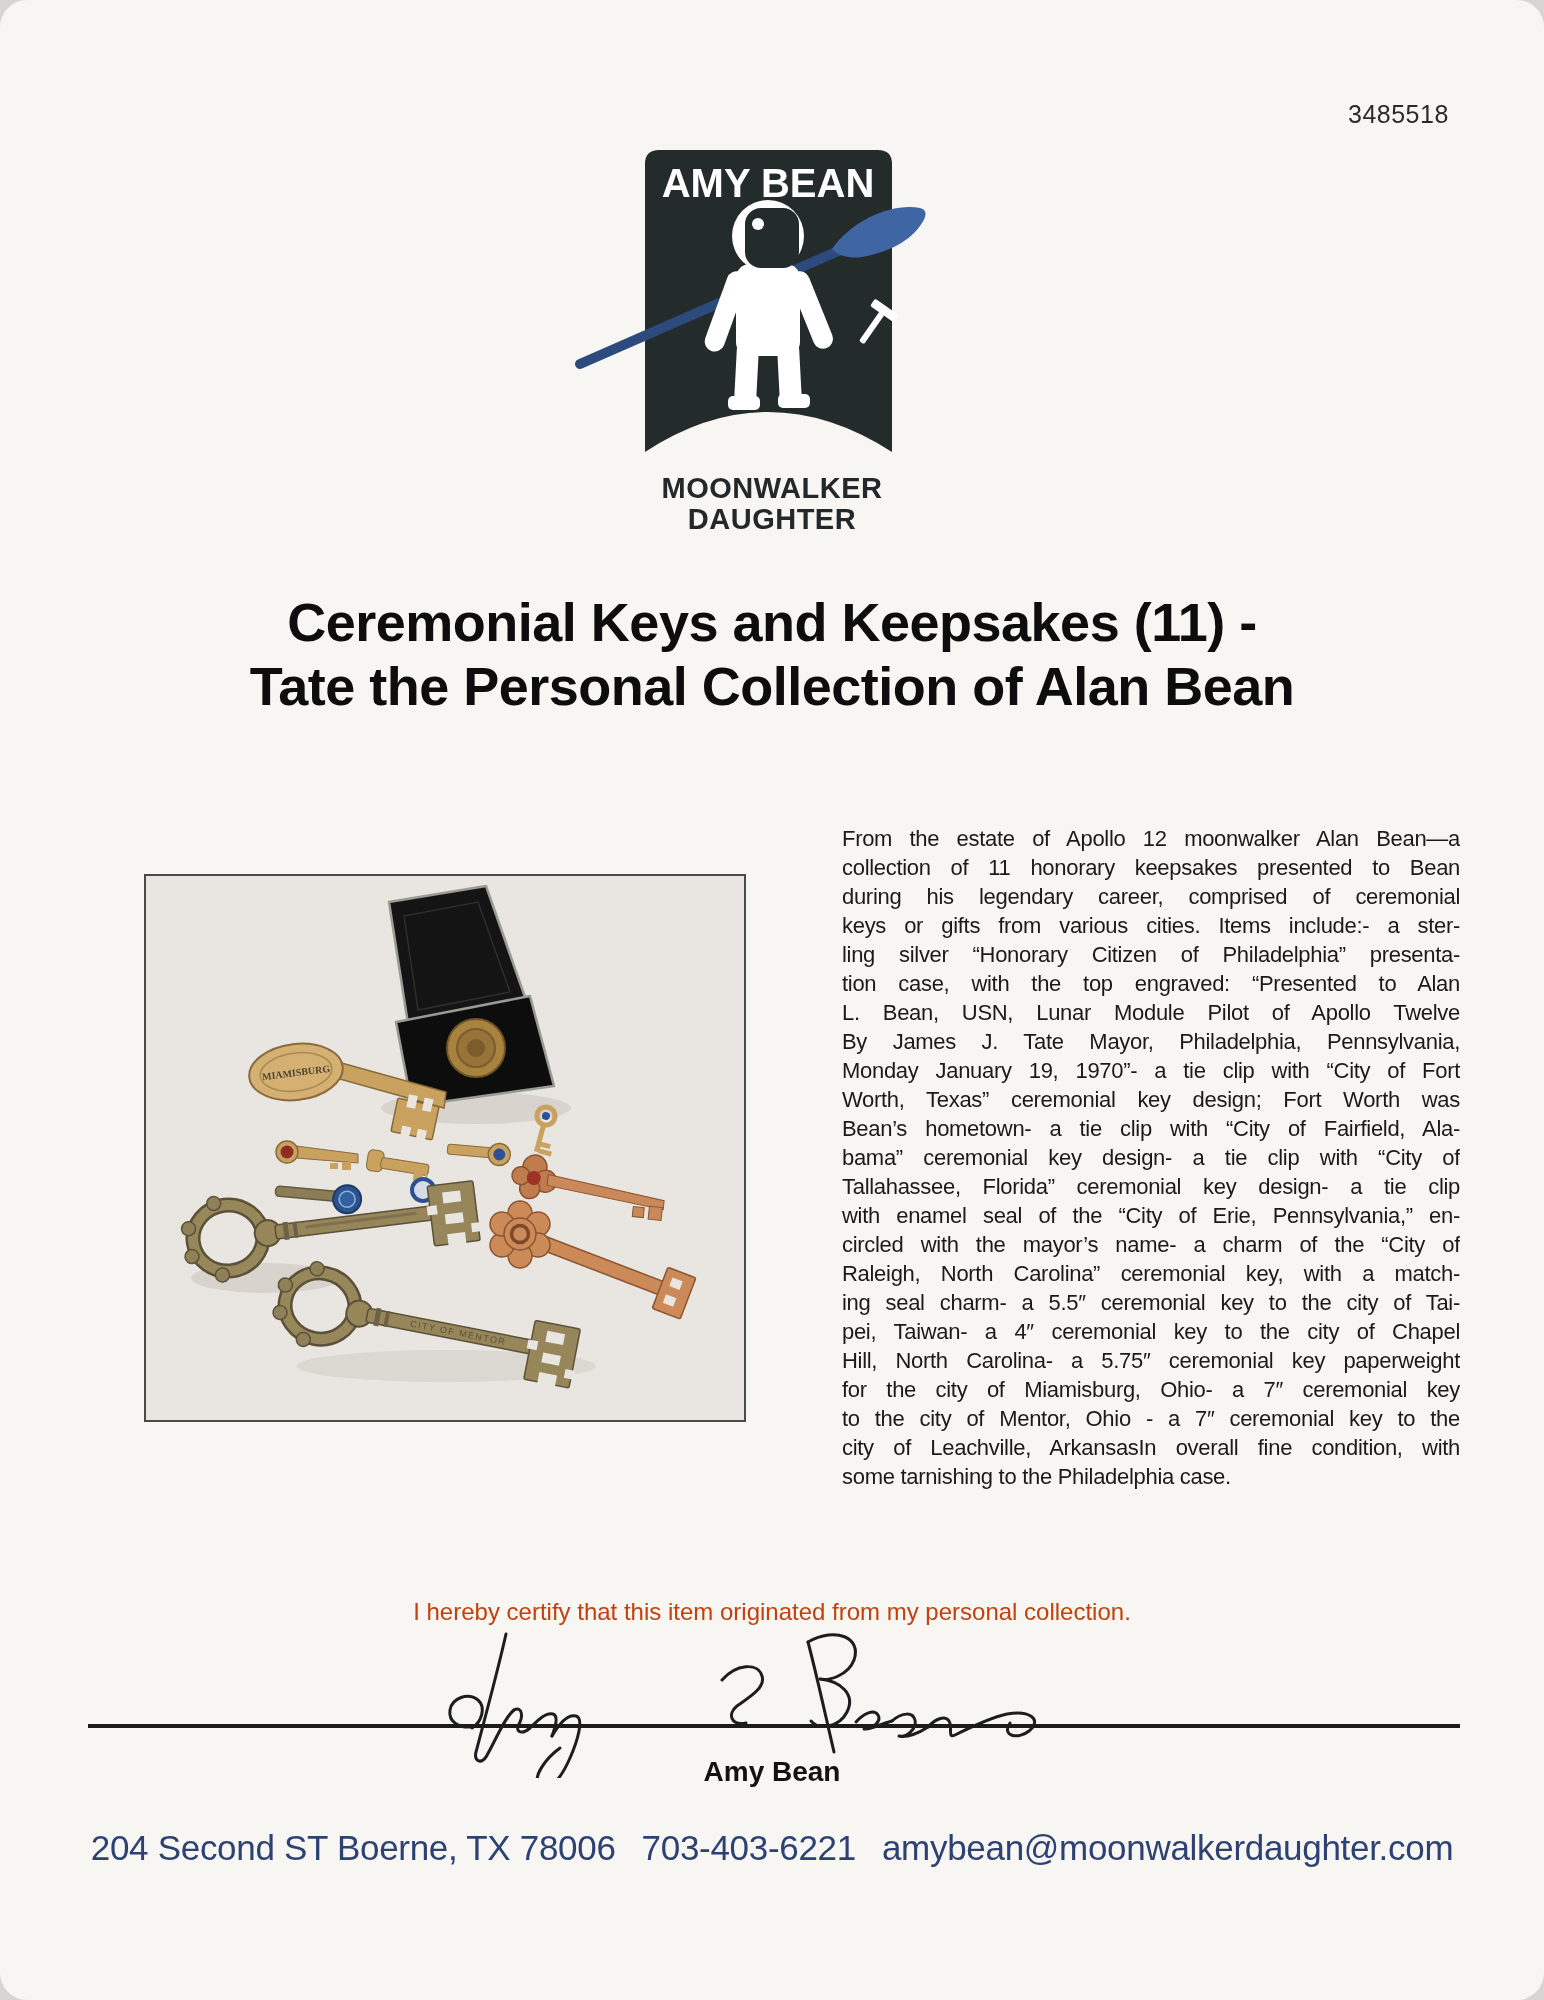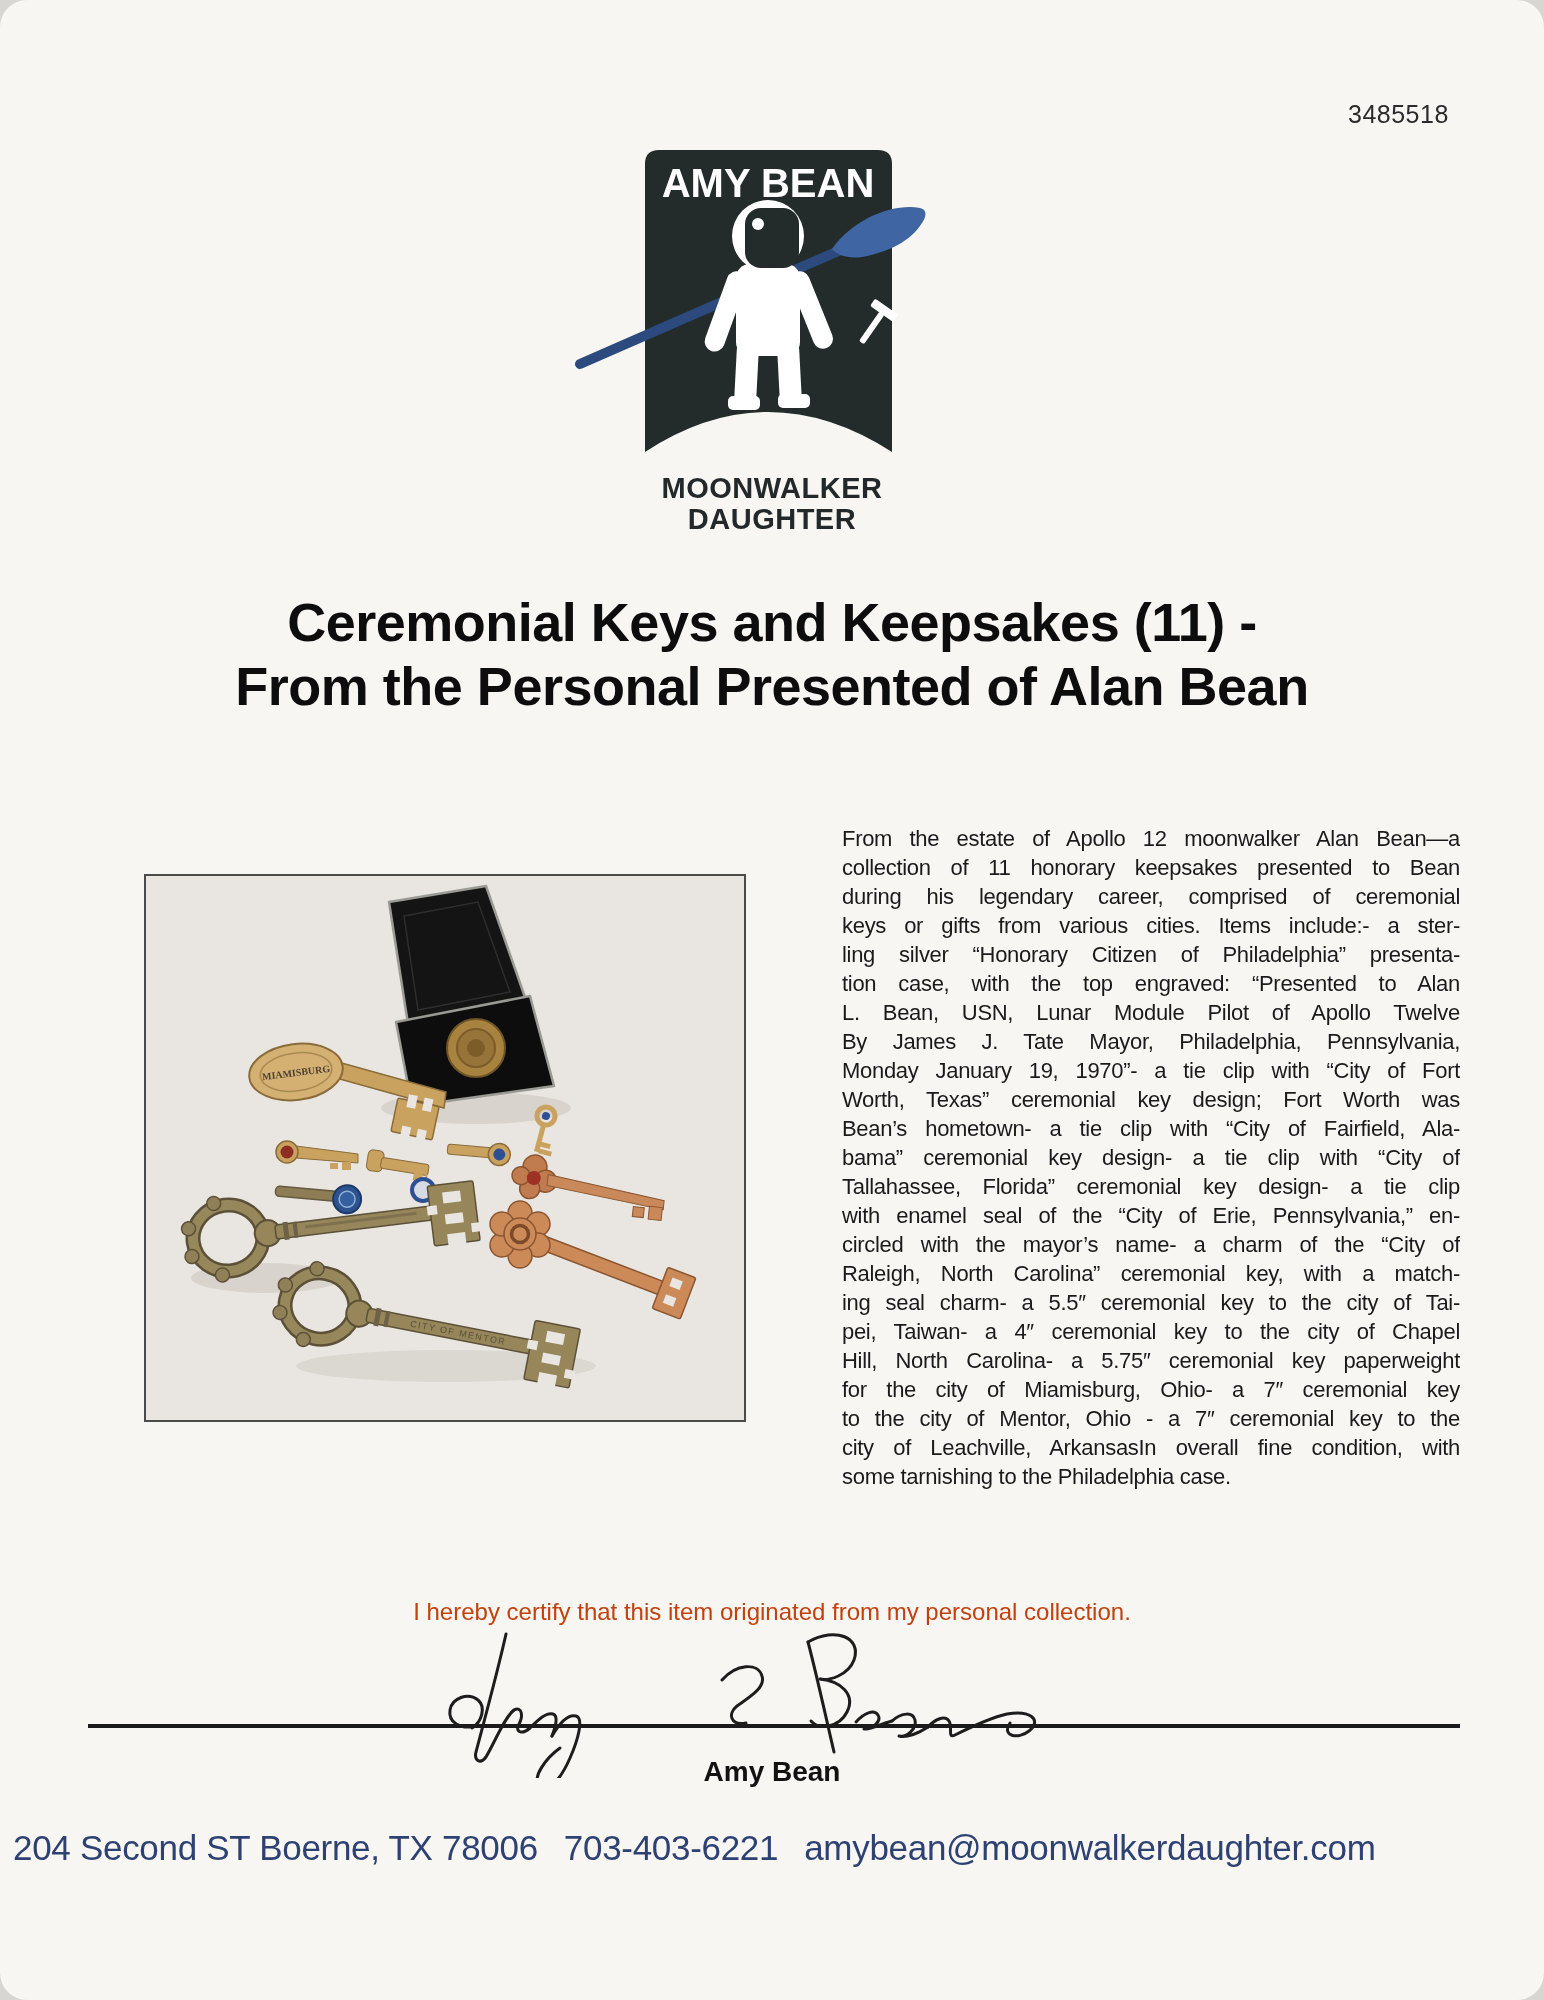--- a/index.html
+++ b/index.html
@@ -19,21 +19,21 @@
   .body-col{position:absolute;top:824px;left:797px;width:618px;overflow:hidden;margin-left:45px;}
   .body-line{font-size:22px;line-height:29px;letter-spacing:-.3px;color:#1a1a1a;
     text-align:justify;text-align-last:justify;white-space:nowrap;}
   .body-line.last{text-align-last:left;}
   .cert-line{position:absolute;top:1598px;left:0;width:100%;text-align:center;
     font-size:24px;color:#c2410c;}
   .sig-rule{position:absolute;top:1724px;left:88px;width:1372px;height:4px;background:#1b1b1b;}
   .sig-svg{position:absolute;top:1618px;left:440px;}
   .signer-name{position:absolute;top:1756px;left:0;width:100%;text-align:center;
     font-weight:bold;font-size:28px;color:#121212;}
-  .footer{position:absolute;top:1828px;left:0;width:100%;
+  .footer{position:absolute;top:1828px;left:0;width:100%;text-align:center;
     font-size:35px;color:#2e4173;letter-spacing:-.3px;}
   .footer span{margin:0 13px;}
 </style>
 </head>
 <body>
 
 <div class="page">
 
   <div class="scan-number">3485518</div>
 
@@ -75,21 +75,21 @@
     </svg>
   </div>
 
   <div class="wordmark">
     <div>MOONWALKER</div>
     <div>DAUGHTER</div>
   </div>
 
   <div class="title">
     <div>Ceremonial Keys and Keepsakes (11) -</div>
-    <div>From the Personal Presented of Alan Bean</div>
+    <div>Tate the Personal Collection of Alan Bean</div>
   </div>
 
   <div class="photo">
     <svg width="598" height="544" viewBox="0 0 598 544">
       <rect x="0" y="0" width="598" height="544" fill="#e9e6e2"></rect>
       <ellipse cx="330" cy="232" rx="95" ry="16" fill="#cdc8c0" opacity=".6"></ellipse>
       <ellipse cx="120" cy="402" rx="75" ry="15" fill="#cdc8c0" opacity=".6"></ellipse>
       <ellipse cx="300" cy="490" rx="150" ry="16" fill="#cfcac2" opacity=".55"></ellipse>
 
       <g>

